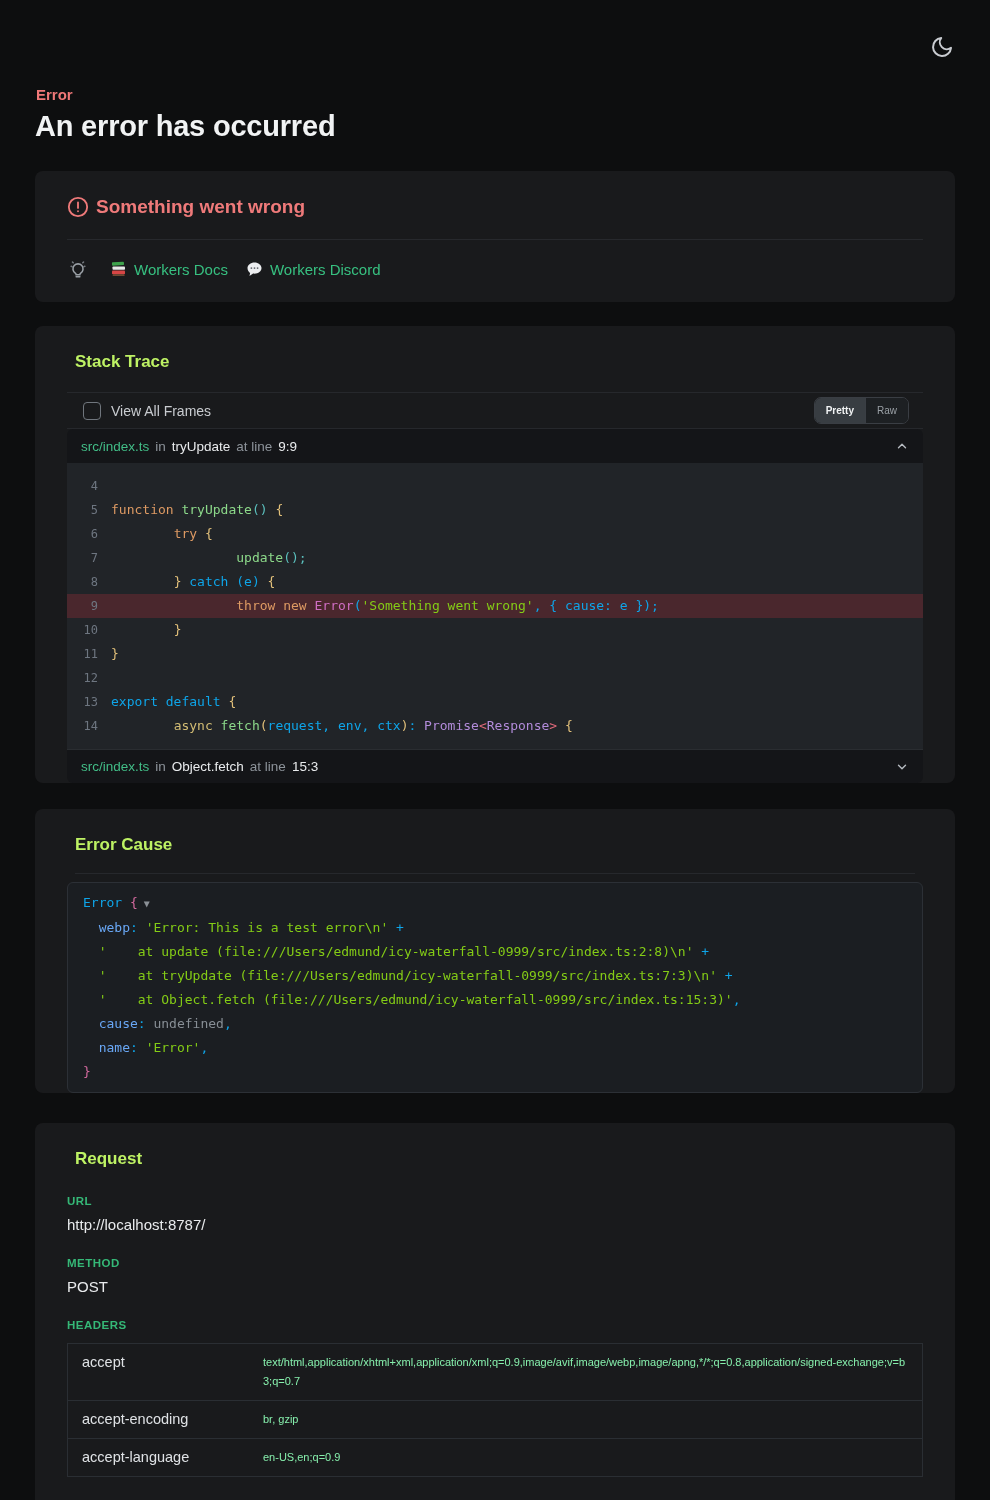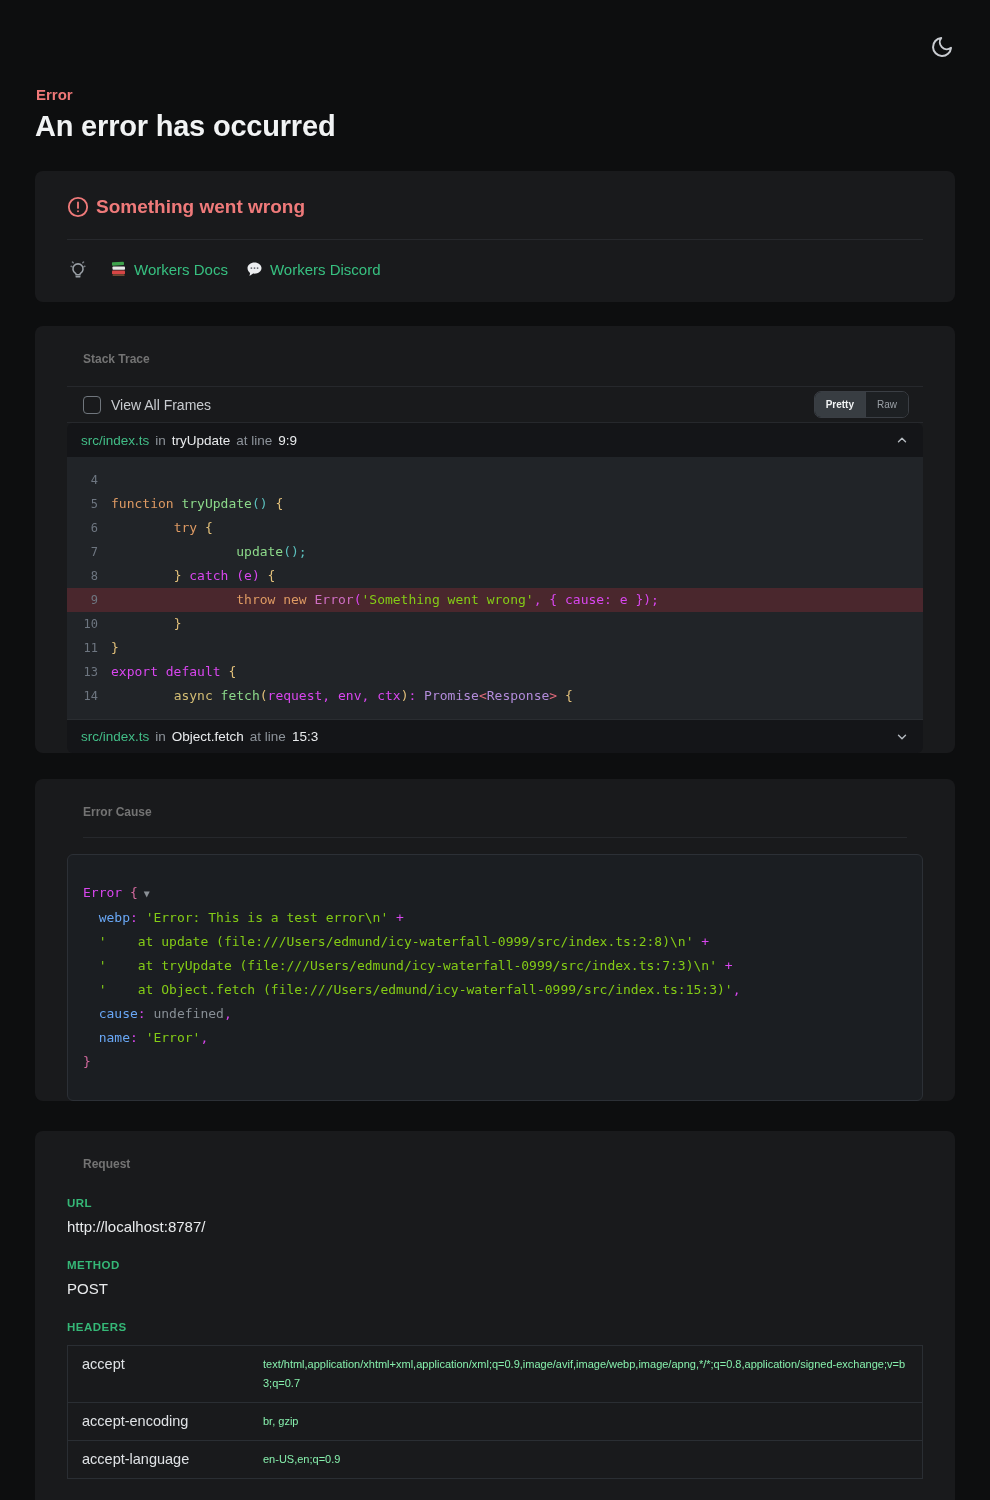--- a/index.html
+++ b/index.html
@@ -28,22 +28,22 @@
   .page-title { font-size: 29px; font-weight: 700; color: #f1f3f4; margin: 0; letter-spacing: -0.2px; }
 
   
   .card {
     background: #191a1c;
     border-radius: 8px;
     padding: 0 32px;
     margin-top: 26px;
   }
   .card h2 {
-    font-size: 12px; font-weight: 700; color: #737373;
-    margin: 16px; padding-top: 26px;
+    font-size: 17px; font-weight: 700; color: #bef264;
+    margin: 8px; padding-top: 26px;
   }
 
   
   .alert-row { display: flex; align-items: center; gap: 7px; padding: 25px 0 21px; }
   .alert-title { font-size: 19px; font-weight: 700; color: #ef7a7a; }
   .links-row {
     display: flex; align-items: center;
     border-top: 1px solid #27292d;
     padding: 18px 0 22px;
   }
@@ -104,31 +104,31 @@
 
   .tok-kw   { color: #de9a63; }
   .tok-kw2  { color: #d3bd74; }
   .tok-fn   { color: #8cd98a; }
   .tok-pn   { color: #5bc0be; }
   .tok-br   { color: #e2c07a; }
   .tok-cls  { color: #cf6ec3; }
   .tok-str  { color: #84cc16; }
   .tok-ty   { color: #b38cdb; }
   .tok-ang  { color: #e0697a; }
-  .tok-pl   { color: #d946ef; }
+  .tok-pl   { color: #0ea5e9; }
   .tok-key  { color: #69a7f5; }
   .tok-undef{ color: #878e95; }
   .tok-pinkbr { color: #d46a9f; }
   .tok-caret { color: #8b9197; font-size: 10px; cursor: pointer; }
 
   
   .cause-head { border-bottom: 1px solid #26282c; padding-bottom: 18px; }
   .cause-box {
     background: #1b1e22; border: 1px solid #2c3036; border-radius: 6px;
-    margin: 8px 0 30px; padding: 26px 15px;
+    margin: 8px 0 30px; padding: 8px 15px;
     font-family: "DejaVu Sans Mono", monospace; font-size: 13px; line-height: 24px;
   }
 
   
   .req-card { padding-bottom: 0; height: 400px; }
   .req-card h2 { margin-bottom: 26px; }
   .field-label {
     color: #35b877; font-size: 11.5px; font-weight: 700; letter-spacing: 0.5px;
     margin-bottom: 9px;
   }
@@ -240,20 +240,21 @@
 
     <div class="code-block" id="stack-code">
         <div class="code-line"><span class="ln">4</span><span class="code-text"></span></div>
         <div class="code-line"><span class="ln">5</span><span class="code-text"><span class="tok-kw">function </span><span class="tok-fn">tryUpdate</span><span class="tok-pn">()</span><span class="tok-pl"> </span><span class="tok-br">{</span></span></div>
         <div class="code-line"><span class="ln">6</span><span class="code-text"><span class="tok-pl">        </span><span class="tok-kw">try</span><span class="tok-pl"> </span><span class="tok-br">{</span></span></div>
         <div class="code-line"><span class="ln">7</span><span class="code-text"><span class="tok-pl">                </span><span class="tok-fn">update</span><span class="tok-pn">();</span></span></div>
         <div class="code-line"><span class="ln">8</span><span class="code-text"><span class="tok-pl">        </span><span class="tok-br">}</span><span class="tok-pl"> catch (e) </span><span class="tok-br">{</span></span></div>
         <div class="code-line hl"><span class="ln">9</span><span class="code-text"><span class="tok-pl">                </span><span class="tok-kw">throw new </span><span class="tok-cls">Error</span><span class="tok-pl">(</span><span class="tok-str">'Something went wrong'</span><span class="tok-pl">, { cause: e });</span></span></div>
         <div class="code-line"><span class="ln">10</span><span class="code-text"><span class="tok-pl">        </span><span class="tok-br">}</span></span></div>
         <div class="code-line"><span class="ln">11</span><span class="code-text"><span class="tok-br">}</span></span></div>
+        <div class="code-line"><span class="ln">12</span><span class="code-text"></span></div>
         <div class="code-line"><span class="ln">13</span><span class="code-text"><span class="tok-pl">export default </span><span class="tok-br">{</span></span></div>
         <div class="code-line"><span class="ln">14</span><span class="code-text"><span class="tok-pl">        </span><span class="tok-kw2">async </span><span class="tok-fn">fetch</span><span class="tok-br">(</span><span class="tok-pl">request, env, ctx</span><span class="tok-br">)</span><span class="tok-pl">: </span><span class="tok-ty">Promise</span><span class="tok-ang">&lt;</span><span class="tok-ty">Response</span><span class="tok-ang">&gt;</span><span class="tok-pl"> </span><span class="tok-br">{</span></span></div>
       </div>
 
     <div class="frame-header last">
       <span class="frame-file">src/index.ts</span>
       <span class="frame-sep">in</span>
       <span class="frame-strong">Object.fetch</span>
       <span class="frame-sep">at line</span>
       <span class="frame-strong">15:3</span>

